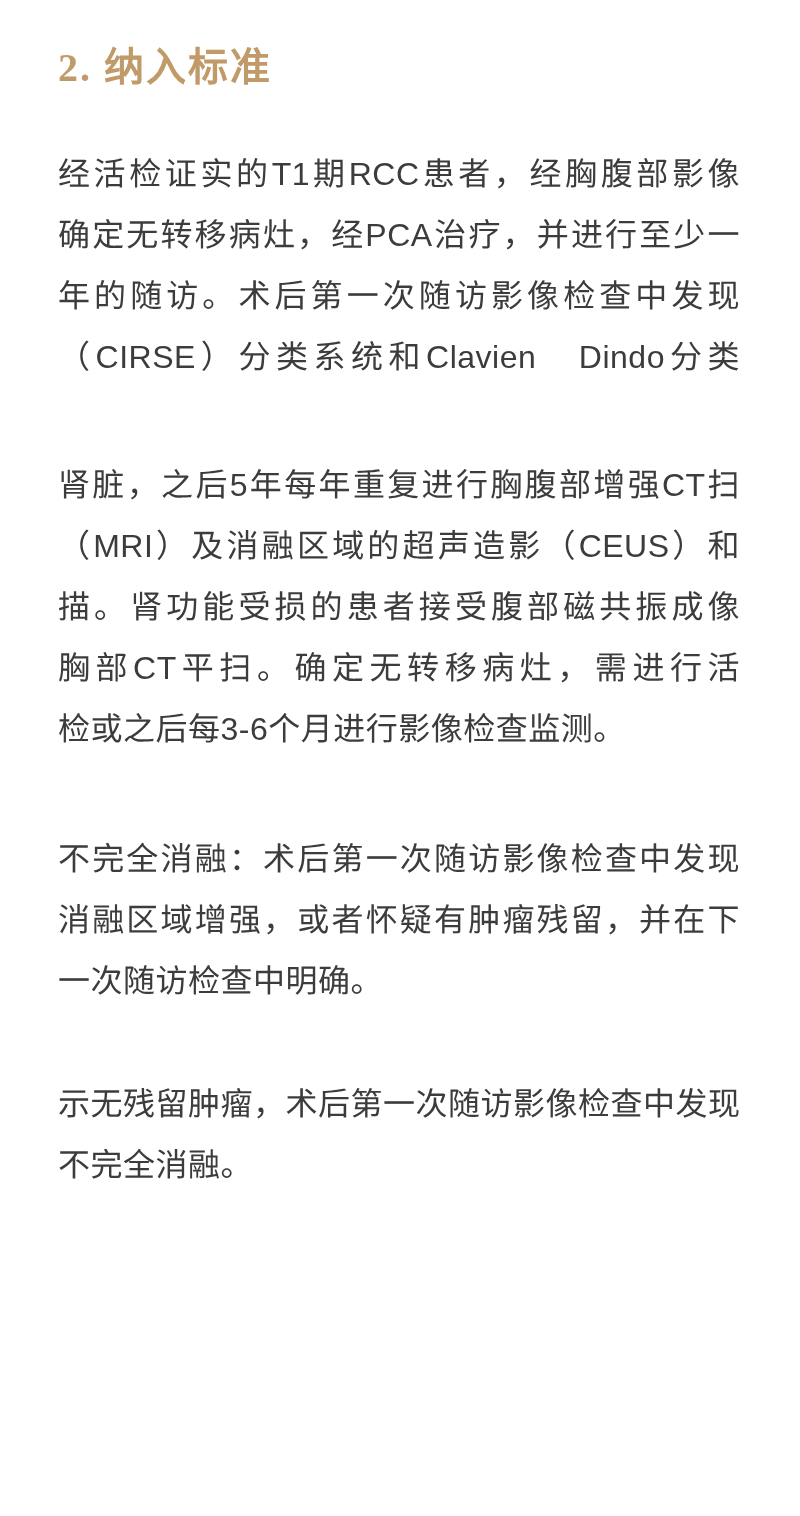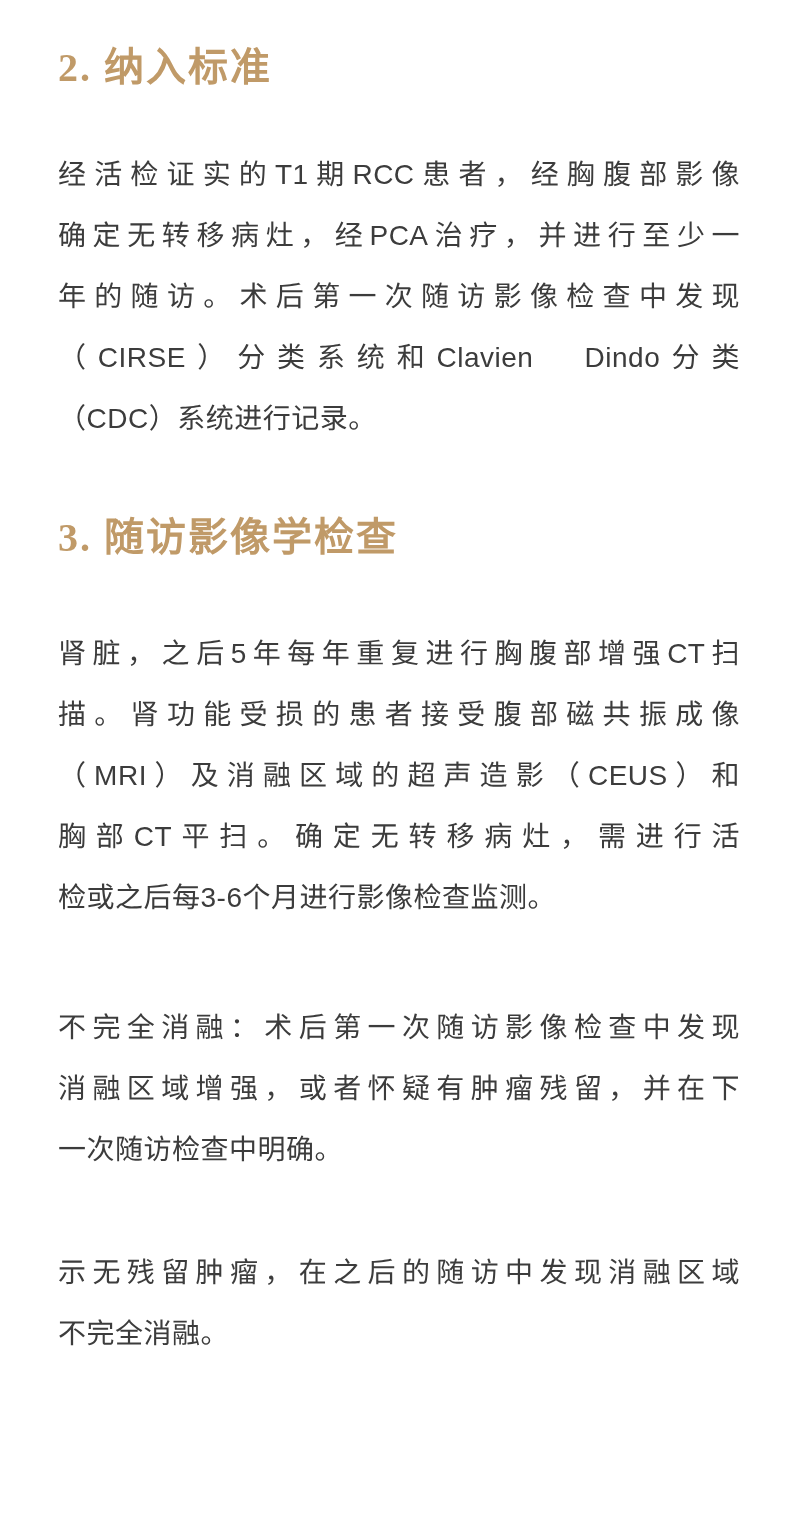--- a/index.html
+++ b/index.html
@@ -29,21 +29,21 @@
     color: #c09a68;
   }
   .heading.h-first {
     margin-bottom: 54px;
   }
   .heading.h-second {
     margin-bottom: 63px;
   }
   .para {
     margin: 0;
-    font-size: 28px;
+    font-size: 32px;
     line-height: 61px;
     color: #3c3c3c;
     letter-spacing: 0.5px;
   }
   .para .line {
     display: block;
     text-align: justify;
     text-align-last: justify;
     text-justify: inter-character;
     white-space: nowrap;
@@ -61,37 +61,35 @@
 
 <div class="article">
 
   <h2 class="heading h-first">2. 纳入标准</h2>
 
   <p class="para p1">
     <span class="line">经活检证实的T1期RCC患者，经胸腹部影像</span>
     <span class="line">确定无转移病灶，经PCA治疗，并进行至少一</span>
     <span class="line">年的随访。术后第一次随访影像检查中发现</span>
     <span class="line">（CIRSE）分类系统和Clavien　Dindo分类</span>
-    <span class="line short">（CDC）系统进行记录。</span>
   </p>
 
-  <h2 class="heading h-second">3. 随访影像学检查</h2>
 
   <p class="para p2">
     <span class="line">肾脏，之后5年每年重复进行胸腹部增强CT扫</span>
+    <span class="line">（MRI）及消融区域的超声造影（CEUS）和</span>
     <span class="line">描。肾功能受损的患者接受腹部磁共振成像</span>
-    <span class="line">（MRI）及消融区域的超声造影（CEUS）和</span>
     <span class="line">胸部CT平扫。确定无转移病灶，需进行活</span>
     <span class="line short">检或之后每3-6个月进行影像检查监测。</span>
   </p>
 
   <p class="para p3">
     <span class="line">不完全消融：术后第一次随访影像检查中发现</span>
     <span class="line">消融区域增强，或者怀疑有肿瘤残留，并在下</span>
     <span class="line short">一次随访检查中明确。</span>
   </p>
 
   <p class="para p4">
-    <span class="line">示无残留肿瘤，在之后的随访中发现消融区域</span>
+    <span class="line">示无残留肿瘤，术后第一次随访影像检查中发现</span>
     <span class="line short">不完全消融。</span>
   </p>
 
 </div>
 
 </body></html>

